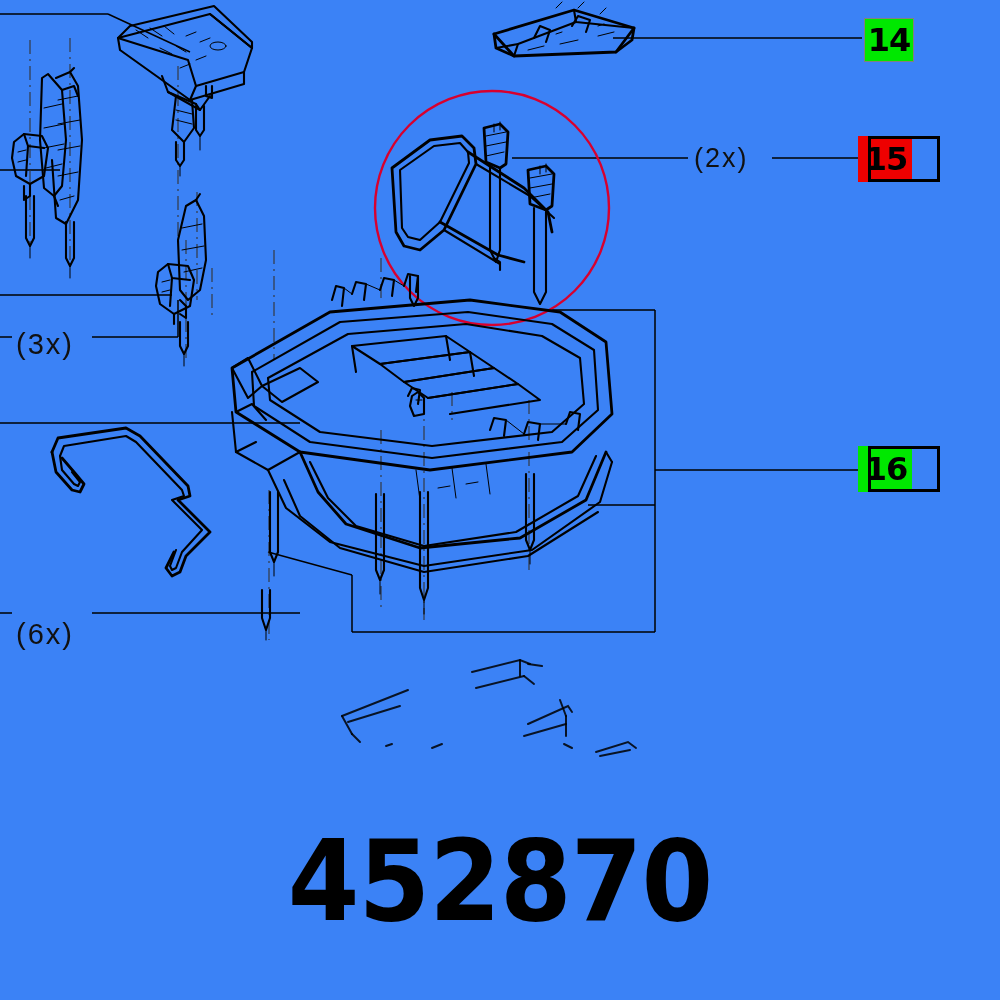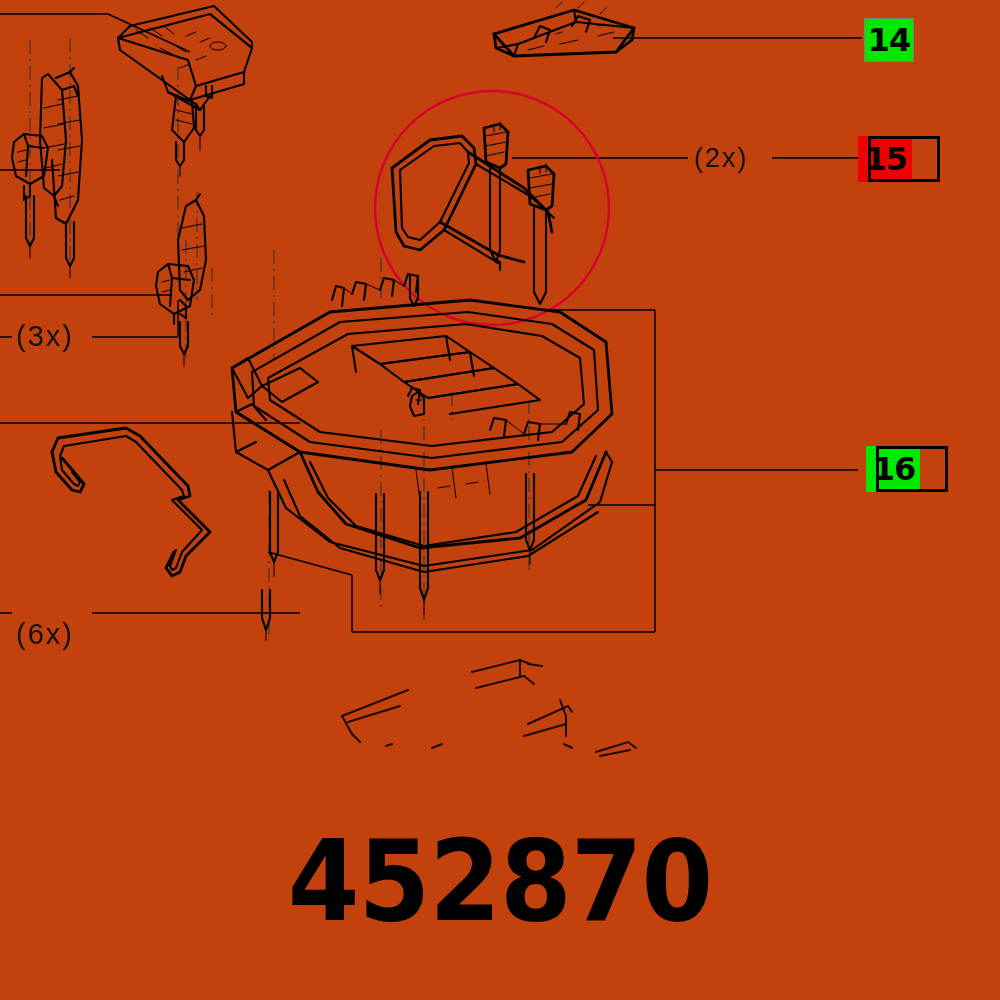--- a/index.html
+++ b/index.html
@@ -2,21 +2,21 @@
 <html><head>
 <meta charset="utf-8">
 <title>Parts Diagram 452870</title>
 <style>
   html,body{margin:0;padding:0;background:#ffffff;}
   body{
     width:1000px;height:1000px;overflow:hidden;
     font-family:"DejaVu Sans Mono",monospace;
     -webkit-font-smoothing:antialiased;
   }
-  #sheet{position:relative;width:1000px;height:1000px;background:#c2410c;}
+  #sheet{position:relative;width:1000px;height:1000px;background:#3b82f6;}
   #art{position:absolute;left:0;top:0;width:1000px;height:1000px;}
 
   
   .badge{position:absolute;box-sizing:border-box;}
   .badge .fill{position:absolute;left:0;top:0;}
   .badge .frame{position:absolute;box-sizing:border-box;border:3px solid #000;background:transparent;}
   .badge .num{
     position:absolute;display:flex;align-items:center;justify-content:center;
     font-family:"DejaVu Sans",sans-serif;font-weight:bold;color:#000;
     letter-spacing:-1px;line-height:1;
@@ -291,25 +291,25 @@
     <div class="fill" style="width:50px;height:44px;background:#00E800;border:1px solid #808080;box-sizing:border-box;"></div>
     <div class="num" style="left:0;top:0;width:50px;height:44px;font-size:32px;">14</div>
   </div>
 
   <div class="badge" style="left:858px;top:136px;width:82px;height:46px;">
     <div class="fill" style="left:0;top:0;width:54px;height:46px;background:#EE0000;"></div>
     <div class="frame" style="left:10px;top:0;width:72px;height:46px;"></div>
     <div class="num" style="left:2px;top:0;width:52px;height:46px;font-size:32px;">15</div>
   </div>
 
-  <div class="badge" style="left:858px;top:446px;width:82px;height:46px;margin-left:8px;">
+  <div class="badge" style="left:858px;top:446px;width:82px;height:46px;">
     <div class="fill" style="left:0;top:0;width:54px;height:46px;background:#00E800;"></div>
     <div class="frame" style="left:10px;top:0;width:72px;height:46px;"></div>
     <div class="num" style="left:2px;top:0;width:52px;height:46px;font-size:32px;">16</div>
   </div>
 
-  <div class="qty" style="left:16px;top:320px;font-size:29px;">(3x)</div>
+  <div class="qty" style="left:16px;top:328px;font-size:29px;">(3x)</div>
   <div class="qty" style="left:16px;top:595px;font-size:29px;margin-top:23px;">(6x)</div>
   <div class="qty" style="left:694px;top:143px;font-size:27px;">(2x)</div>
 
   <div id="partno">452870</div>
 
 </div>
 
 </body></html>

